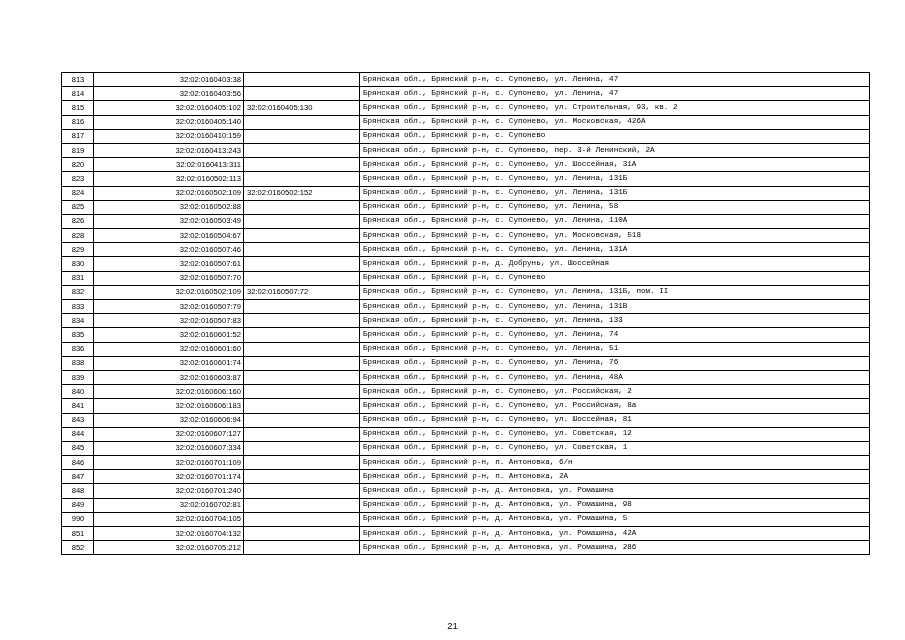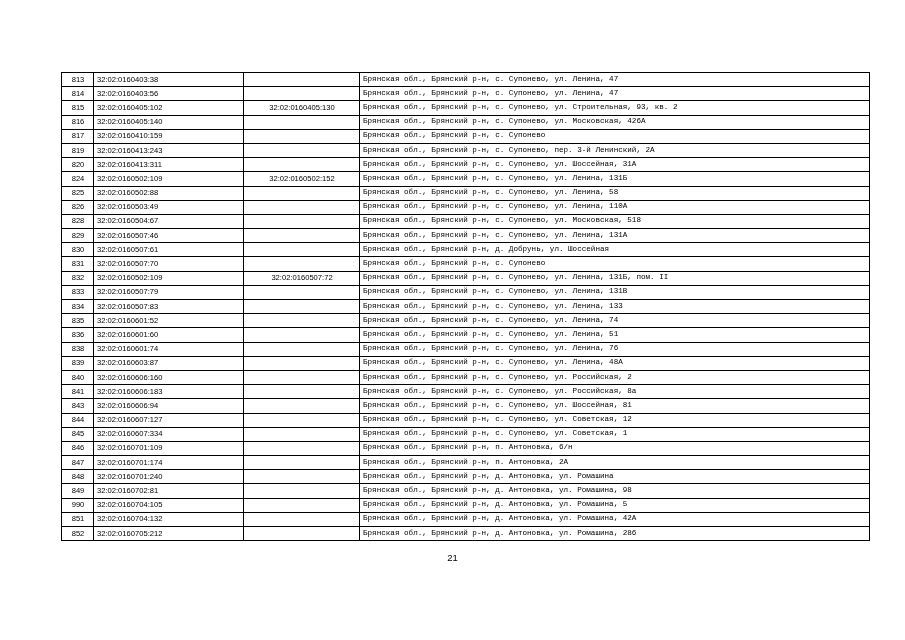--- a/index.html
+++ b/index.html
@@ -35,26 +35,26 @@
   }
   table.reg td {
     border: 1px solid #000000;
     padding: 1px 2px 1px 3px;
     height: 11.2px;
     vertical-align: middle;
     white-space: nowrap;
     overflow: hidden;
   }
   td.c-num { width: 26px; text-align: center; }
-  td.c-cad { width: 144px; text-align: left; padding-left: 14px; margin-top: 24px; }
-  td.c-cad2 { width: 110px; text-align: center; padding-left: 14px; }
+  td.c-cad { width: 144px; text-align: right; padding-left: 14px; margin-top: 24px; }
+  td.c-cad2 { width: 110px; text-align: left; padding-left: 14px; }
   td.c-addr { width: 504px; text-align: left; padding-left: 4px; font-family: Liberation Mono, monospace; }
   .page-number {
     position: absolute;
-    top: 552px;
+    top: 620px;
     left: 0;
     width: 905px;
     text-align: center;
     font-size: 9.5px;
     font-family: "Liberation Sans", sans-serif;
   }
 </style>
 </head>
 <body>
 
@@ -99,20 +99,26 @@
             <td class="c-cad2"></td>
             <td class="c-addr">Брянская обл., Брянский р-н, с. Супонево, пер. 3-й Ленинский, 2А</td>
           </tr>
           <tr>
             <td class="c-num">820</td>
             <td class="c-cad">32:02:0160413:311</td>
             <td class="c-cad2"></td>
             <td class="c-addr">Брянская обл., Брянский р-н, с. Супонево, ул. Шоссейная, 31А</td>
           </tr>
           <tr>
+            <td class="c-num">823</td>
+            <td class="c-cad">32:02:0160502:113</td>
+            <td class="c-cad2"></td>
+            <td class="c-addr">Брянская обл., Брянский р-н, с. Супонево, ул. Ленина, 131Б</td>
+          </tr>
+          <tr>
             <td class="c-num">824</td>
             <td class="c-cad">32:02:0160502:109</td>
             <td class="c-cad2">32:02:0160502:152</td>
             <td class="c-addr">Брянская обл., Брянский р-н, с. Супонево, ул. Ленина, 131Б</td>
           </tr>
           <tr>
             <td class="c-num">825</td>
             <td class="c-cad">32:02:0160502:88</td>
             <td class="c-cad2"></td>
             <td class="c-addr">Брянская обл., Брянский р-н, с. Супонево, ул. Ленина, 58</td>

